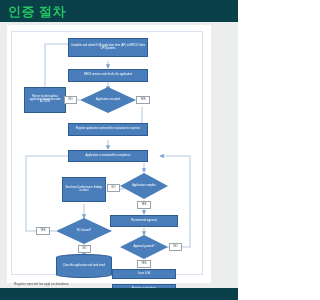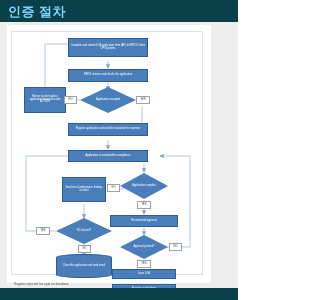--- a/index.html
+++ b/index.html
@@ -5,21 +5,21 @@
   html,body{margin:0;padding:0;background:#ffffff;}
   body{width:238px;height:300px;overflow:hidden;
        font-family:"Liberation Sans","DejaVu Sans",sans-serif;}
 
   .screen{position:relative;width:238px;height:300px;background:#eceded;
           box-sizing:border-box;}
 
   
   .header{position:absolute;left:0;top:0;width:238px;height:22px;
           background:#0a4049;box-sizing:border-box;}
-  .header-title{position:absolute;left:8px;top:2px;color:#7dd3fc;
+  .header-title{position:absolute;left:8px;top:2px;color:#22c55e;
           font-size:13px;font-weight:bold;letter-spacing:.5px;line-height:19px;
           white-space:nowrap;}
 
   
   .page{position:absolute;left:0;top:22px;width:238px;height:266px;
         background:#eceded;box-sizing:border-box;}
   .sheet{position:absolute;left:7px;top:3px;width:204px;height:258px;
          background:#ffffff;box-sizing:border-box;}
   .sheet-inner{position:absolute;left:4px;top:6px;width:192px;height:244px;
          border:1px solid #d8e2f0;box-sizing:border-box;background:#ffffff;}

